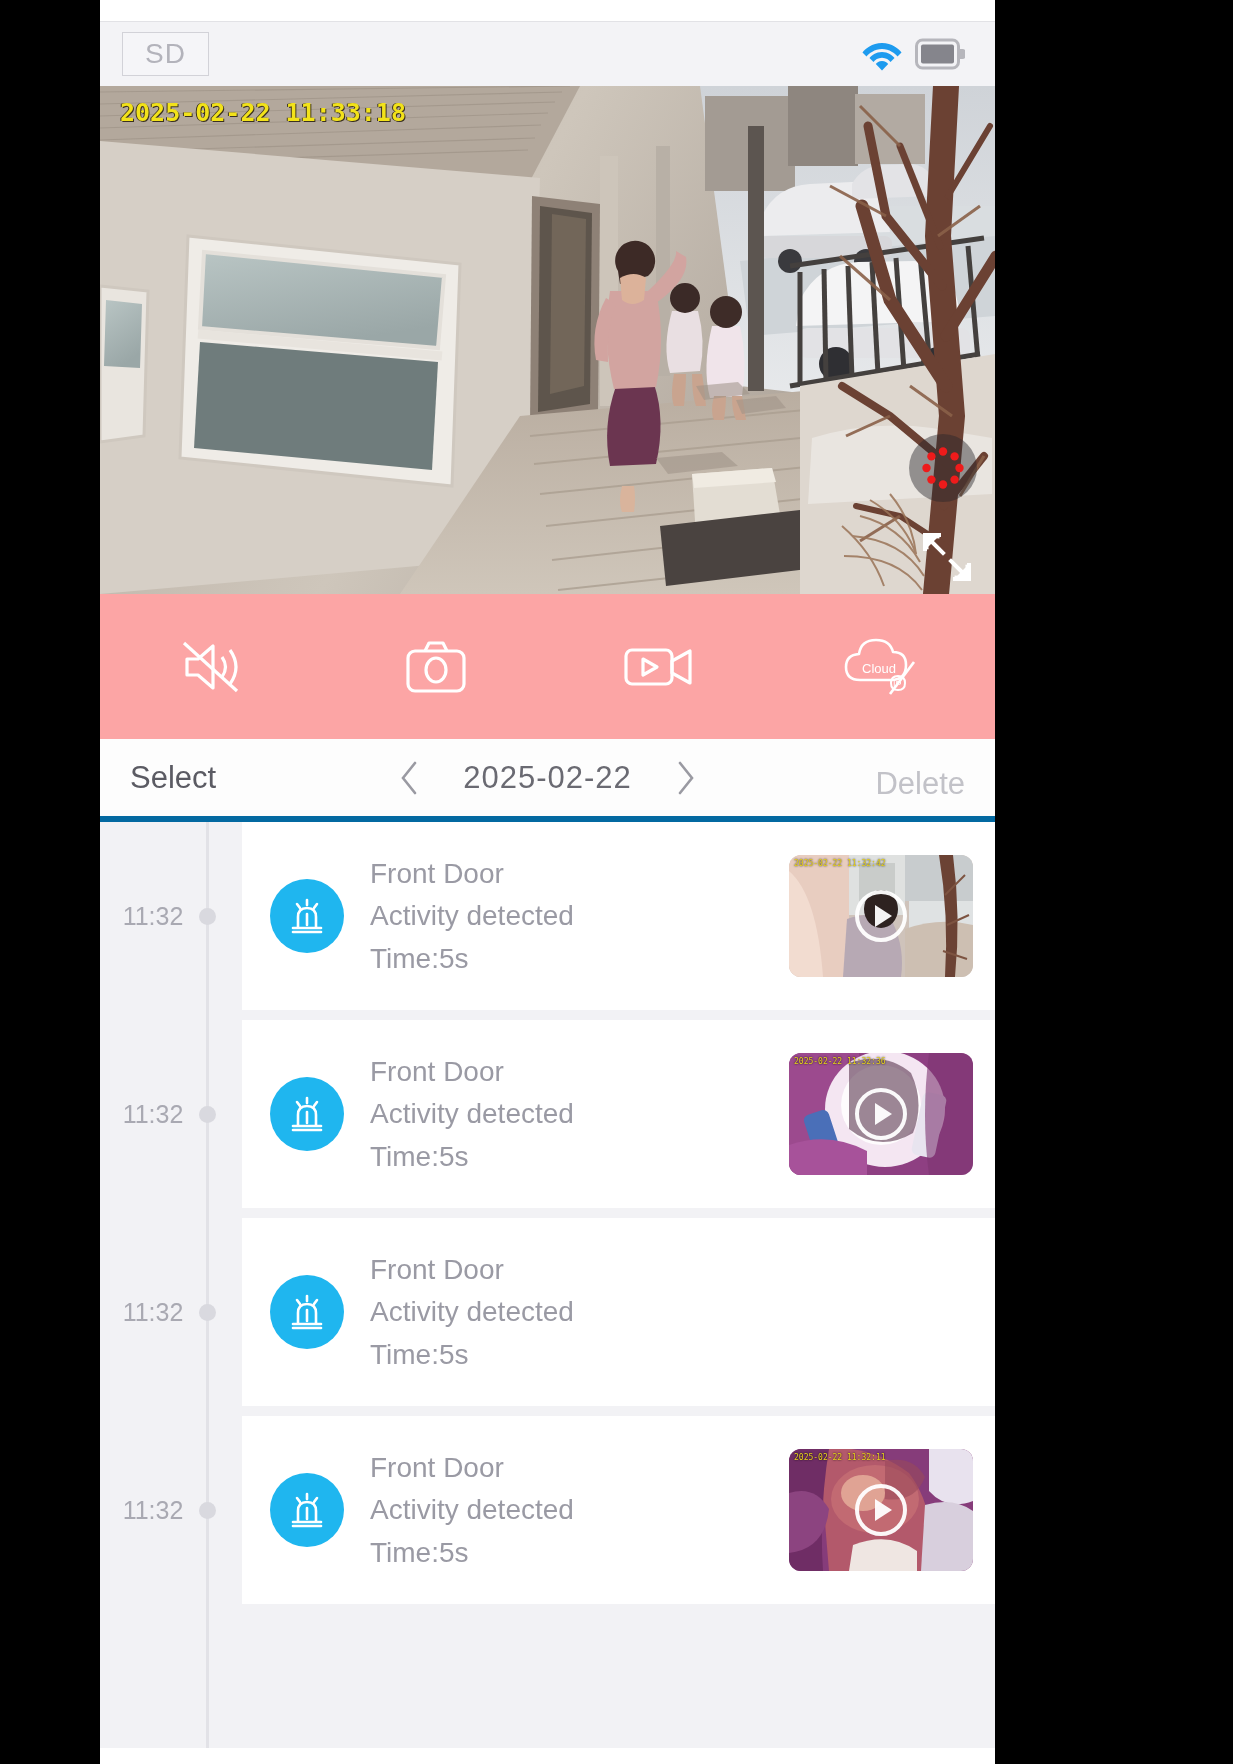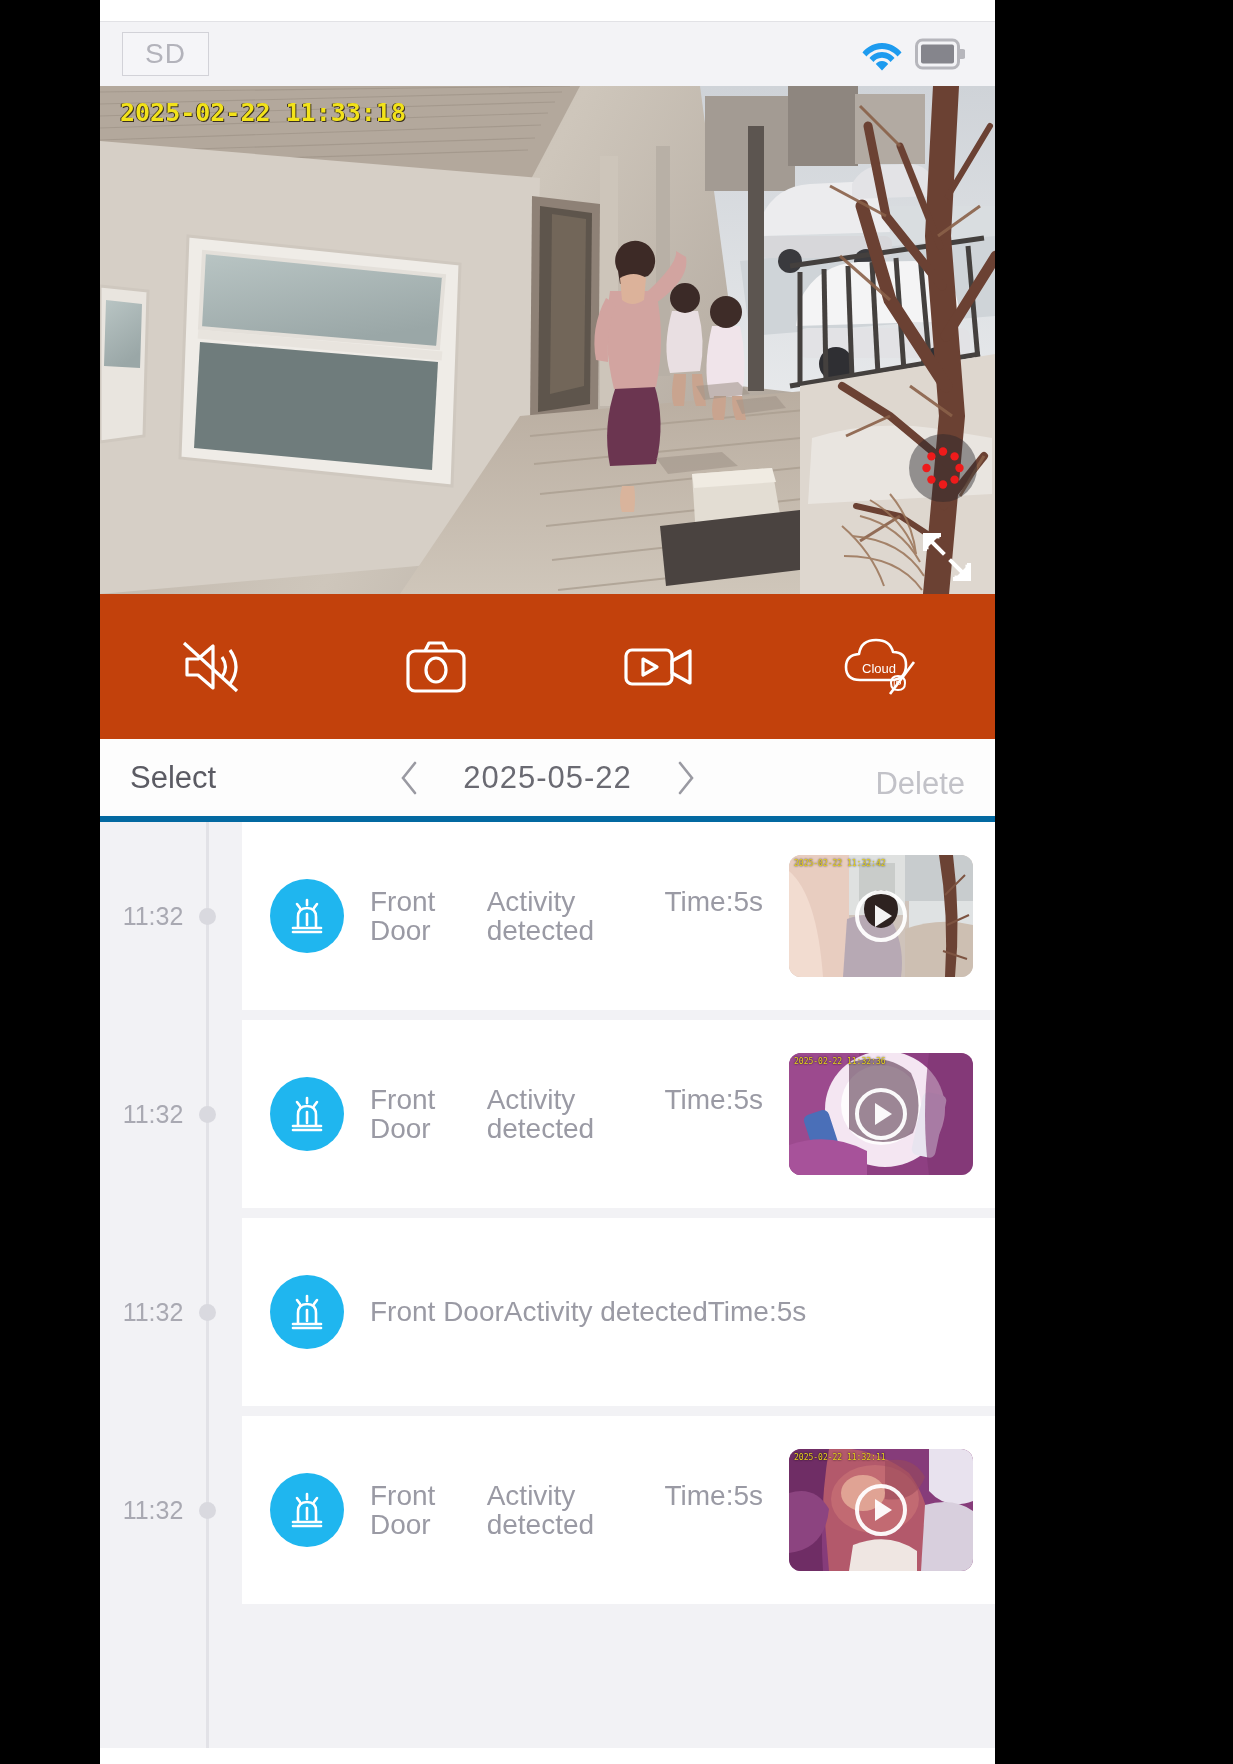--- a/index.html
+++ b/index.html
@@ -66,21 +66,21 @@
     background: rgba(40,38,42,0.45);
     display:flex; align-items:center; justify-content:center;
   }
   .fullscreen-btn {
     position: absolute; right: 22px; top: 445px;
     width: 52px; height: 52px;
   }
 
   
   .control-bar {
-    height: 145px; background: #c2410c;
+    height: 145px; background: #fca5a5;
     display: flex; align-items: center;
   }
   .control-btn {
     flex: 1; display:flex; align-items:center; justify-content:center;
     height: 100%;
   }
   .control-btn svg { display:block; }
 
   
   .date-nav {
@@ -136,21 +136,21 @@
     display: flex; align-items: center;
     padding: 0 22px 0 28px;
     gap: 26px;
   }
   .siren {
     width: 74px; height: 74px; border-radius: 50%;
     background: #1fb6ef;
     display:flex; align-items:center; justify-content:center;
     flex: 0 0 74px;
   }
-  .card-text { flex: 1; display:flex; flex-direction:row; }
+  .card-text { flex: 1; display:flex; flex-direction:column; gap: 13px; }
   .card-text div { color: #9a9aa4; font-size: 28px; line-height: 1.05; }
   .thumb {
     position: relative;
     width: 184px; height: 122px;
     border-radius: 12px;
     overflow: hidden;
     flex: 0 0 184px;
   }
   .thumb .tstamp {
     position:absolute; left:5px; top:4px;
@@ -438,21 +438,21 @@
       </svg>
     </div>
   </div>
 
   <div class="date-nav">
     <div class="nav-select">Select</div>
     <div class="nav-center">
       <svg class="chev" viewBox="0 0 20 34">
         <path d="M16 2 L4 17 L16 32" fill="none" stroke="#9a9aa2" stroke-width="2.6" stroke-linecap="round"></path>
       </svg>
-      <div class="nav-date">2025-05-22</div>
+      <div class="nav-date">2025-02-22</div>
       <svg class="chev" viewBox="0 0 20 34">
         <path d="M4 2 L16 17 L4 32" fill="none" stroke="#9a9aa2" stroke-width="2.6" stroke-linecap="round"></path>
       </svg>
     </div>
     <div class="nav-delete">Delete</div>
   </div>
 
   <div class="list">
     <div class="rail"></div>
 

